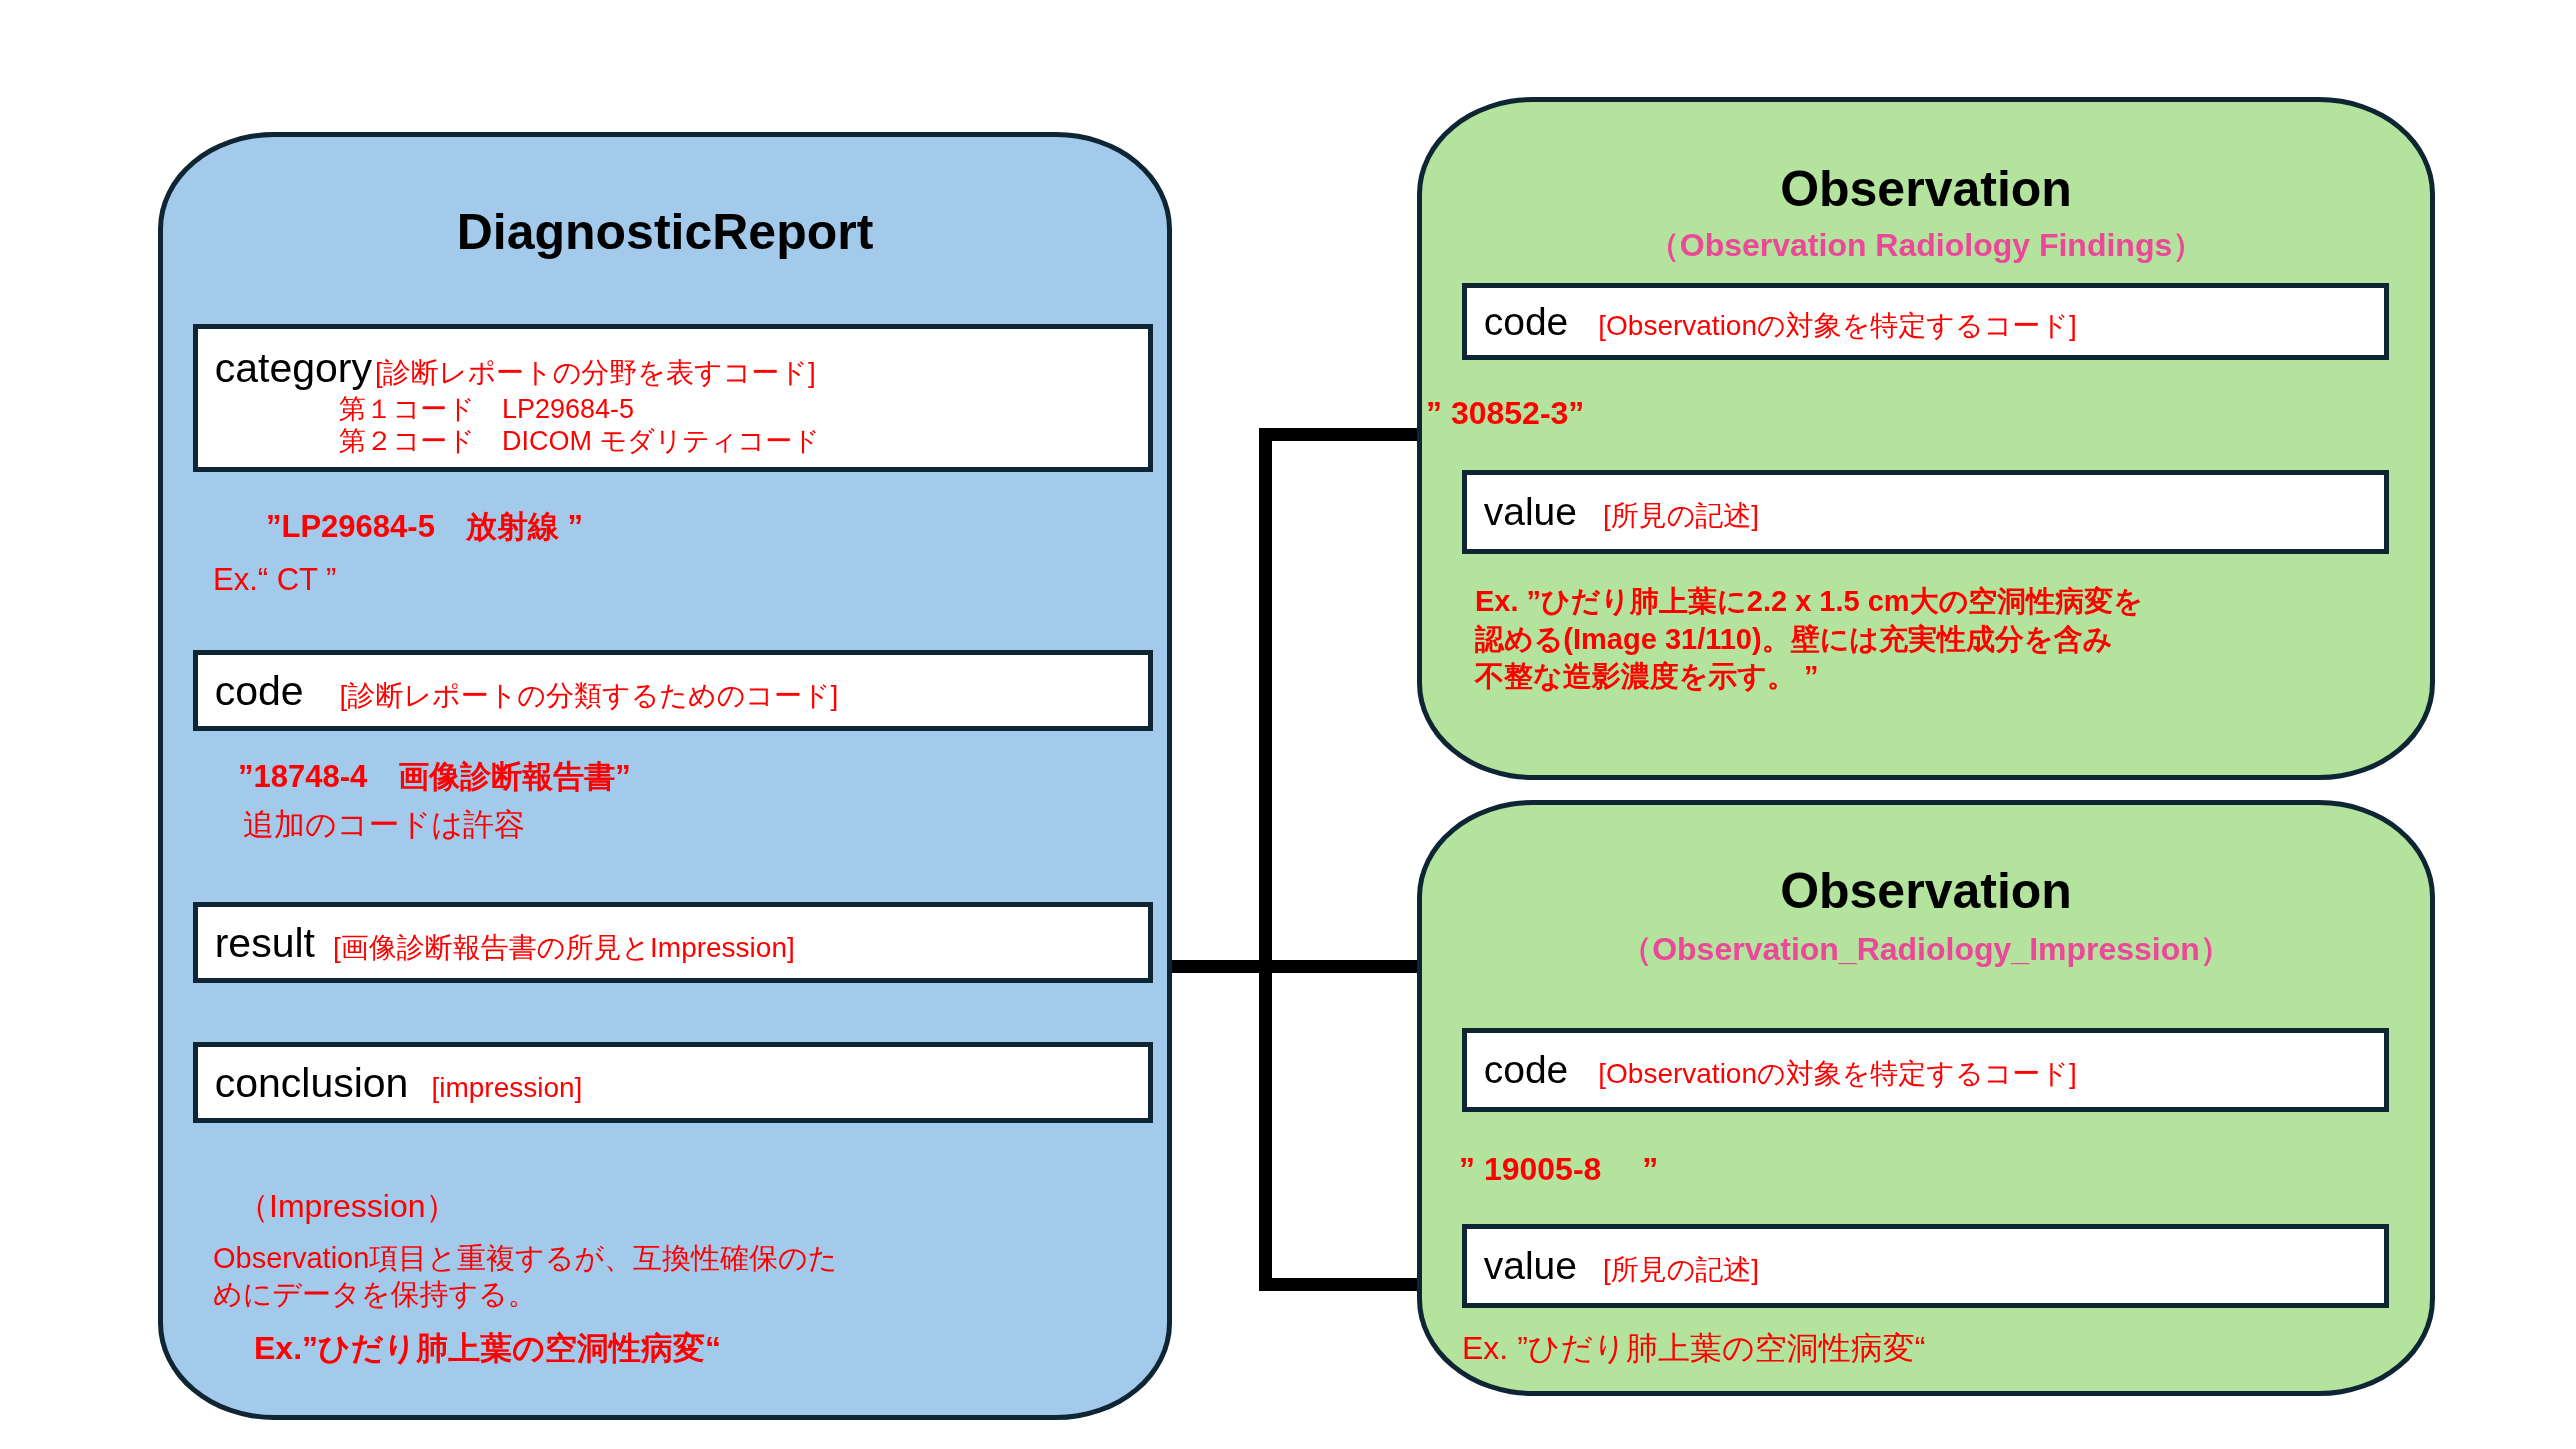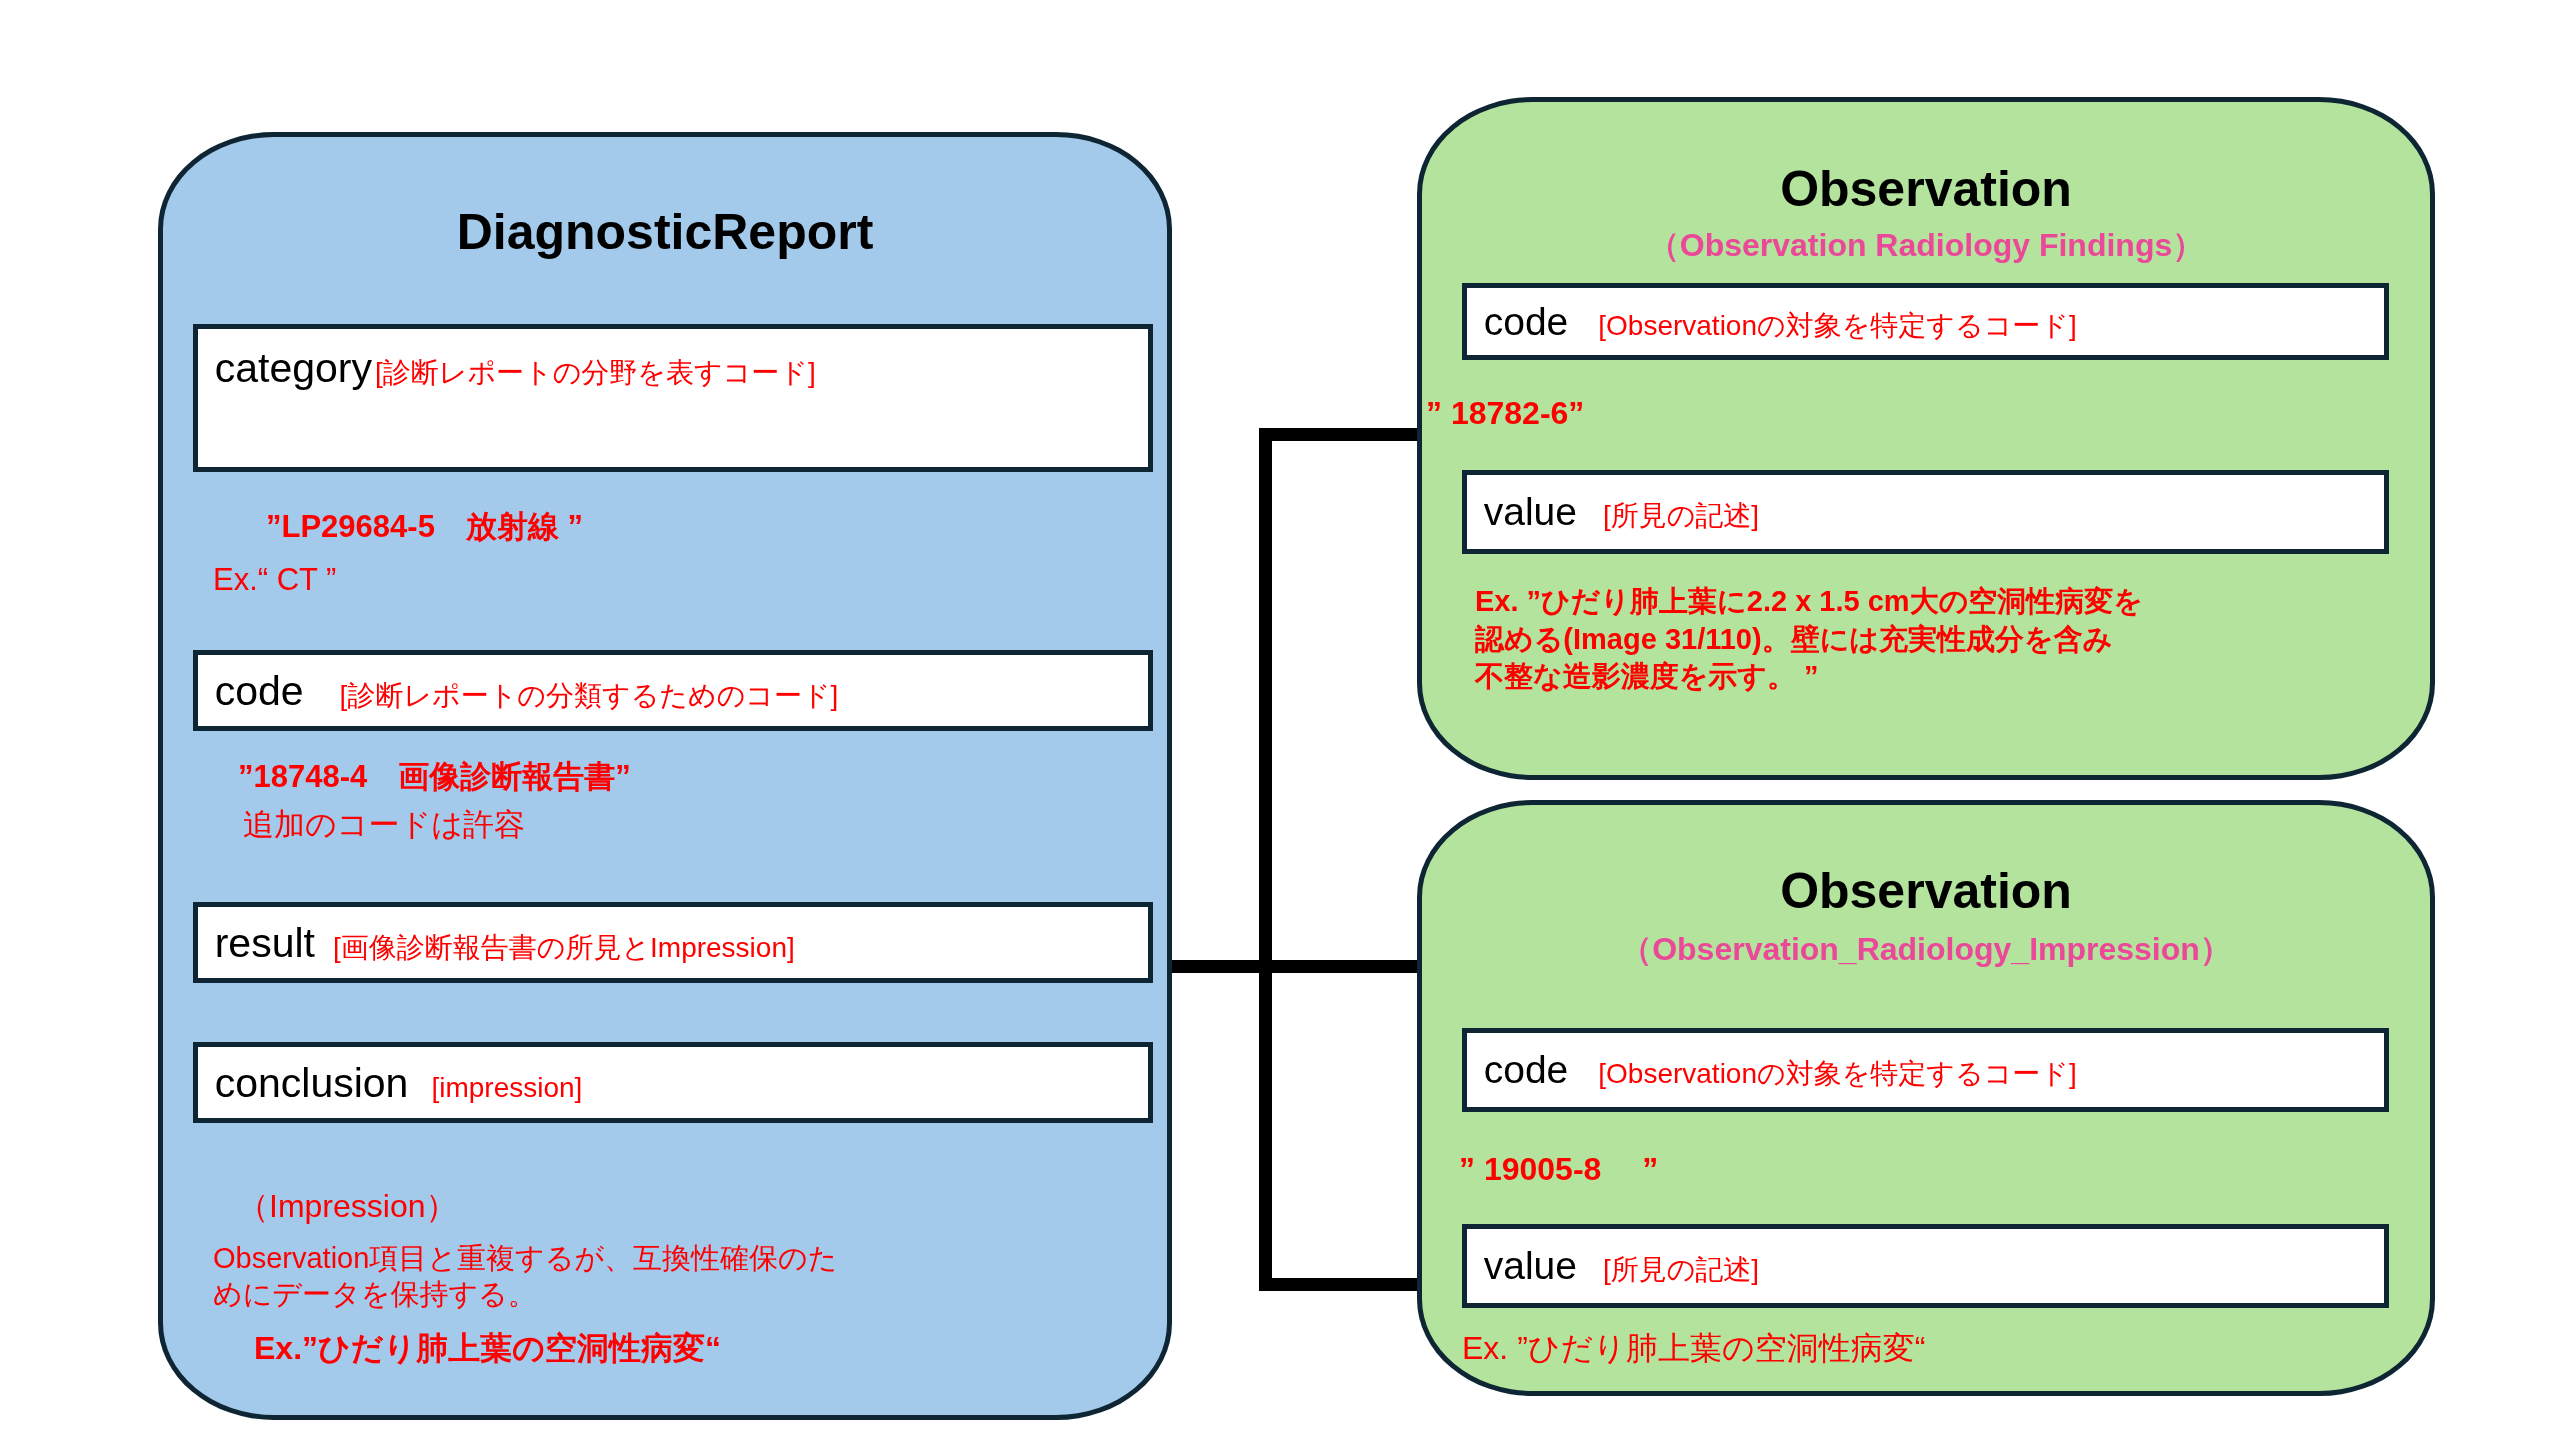--- a/index.html
+++ b/index.html
@@ -118,20 +118,24 @@
   </div>
 
   <div class="card-title" style="left:158px; top:207px; width:1014px; font-size:50px;">DiagnosticReport</div>
 
   <div class="attr-box" style="left:193px; top:324px; width:960px; height:148px;">
     <div class="attr-inner topaligned">
       <div style="display:flex; align-items:baseline; white-space:nowrap;">
         <span class="attr-name" style="font-size:41px;">category</span>
         <span class="attr-desc" style="font-size:28px; margin-left:3px;">[診断レポートの分野を表すコード]</span>
       </div>
+      <div style="margin-left:124px; margin-top:2.6px;">
+        <div class="attr-desc" style="font-size:27px; line-height:1.18;">第１コード　LP29684-5</div>
+        <div class="attr-desc" style="font-size:27px; line-height:1.18;">第２コード　DICOM モダリティコード</div>
+      </div>
     </div>
   </div>
 
   <div class="note bold" style="left:266px; top:509px; font-size:31px;">”LP29684-5　放射線 ”</div>
   <div class="note" style="left:213px; top:562px; font-size:31px;">Ex.“ CT ”</div>
 
   <div class="attr-box" style="left:193px; top:650px; width:960px; height:81px;">
     <div class="attr-inner">
       <span class="attr-name" style="font-size:41px;">code</span>
       <span class="attr-desc" style="font-size:28px; margin-left:36px;">[診断レポートの分類するためのコード]</span>
@@ -166,21 +170,21 @@
   <div class="card-title" style="left:1417px; top:164px; width:1018px; font-size:50px;">Observation</div>
   <div class="card-subtitle" style="left:1417px; top:229px; width:1018px; font-size:32px;">（Observation Radiology Findings）</div>
 
   <div class="attr-box" style="left:1462px; top:283px; width:927px; height:77px;">
     <div class="attr-inner">
       <span class="attr-name" style="font-size:39px;">code</span>
       <span class="attr-desc" style="font-size:28px; margin-left:30px;">[Observationの対象を特定するコード]</span>
     </div>
   </div>
 
-  <div class="note bold" style="left:1426px; top:395px; font-size:32px;">” 18782-6”</div>
+  <div class="note bold" style="left:1426px; top:395px; font-size:32px;">” 30852-3”</div>
 
   <div class="attr-box" style="left:1462px; top:470px; width:927px; height:84px;">
     <div class="attr-inner">
       <span class="attr-name" style="font-size:39px;">value</span>
       <span class="attr-desc" style="font-size:28px; margin-left:26px;">[所見の記述]</span>
     </div>
   </div>
 
   <div class="note bold" style="left:1475px; top:583px; font-size:29px; line-height:1.3;">Ex. ”ひだり肺上葉に2.2 x 1.5 cm大の空洞性病変を
 認める(Image 31/110)。壁には充実性成分を含み

